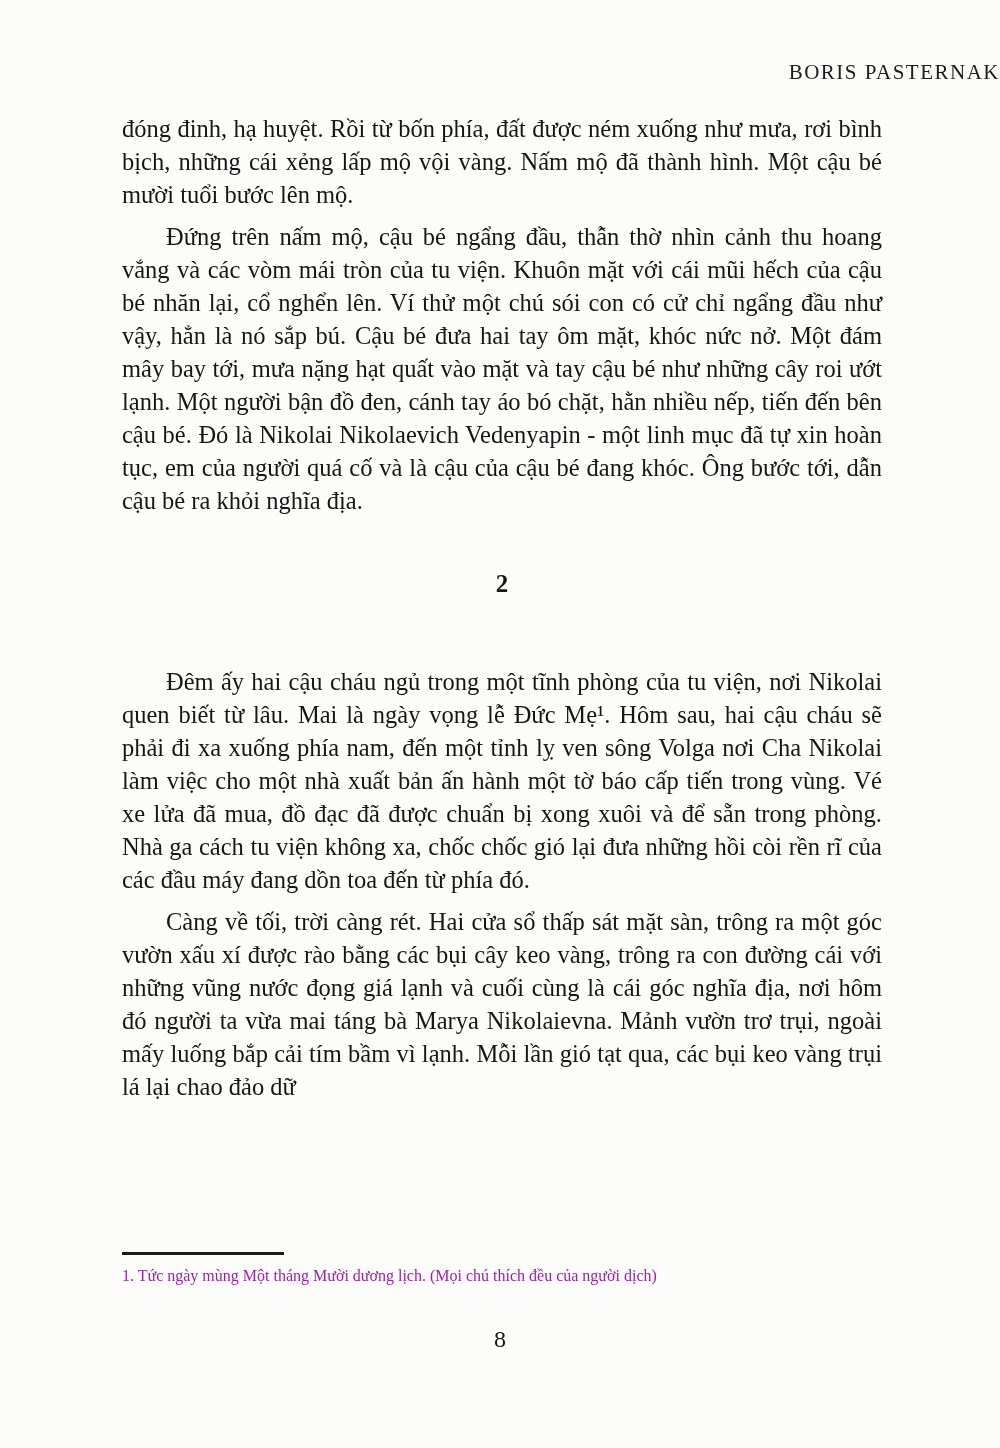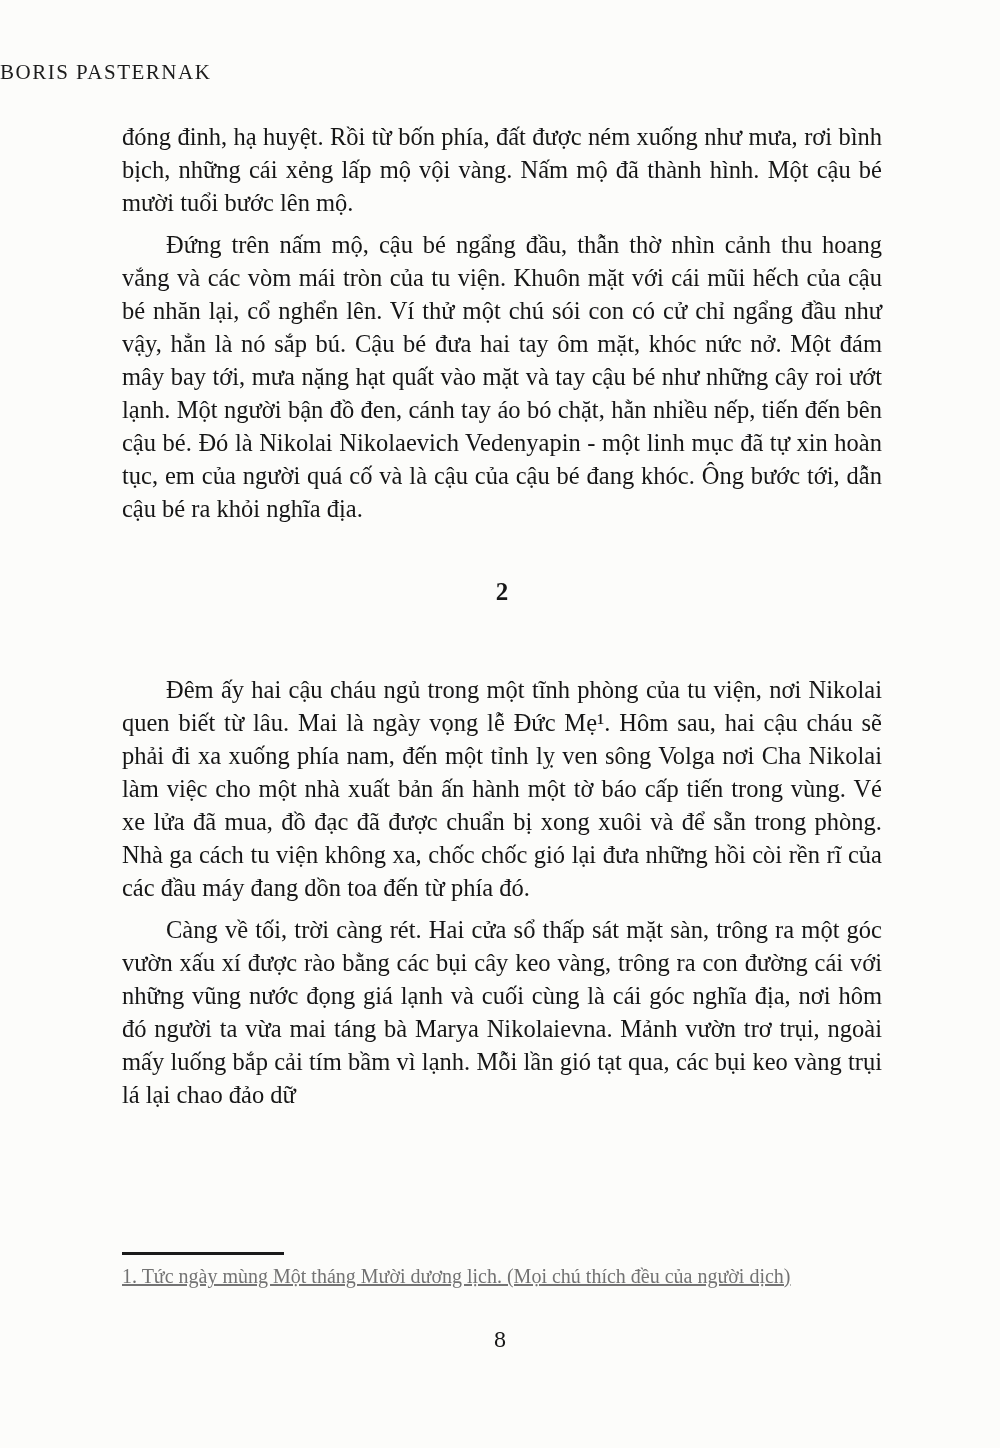--- a/index.html
+++ b/index.html
@@ -12,28 +12,28 @@
     width: 1000px;
     height: 1448px;
     background: #fcfcfa;
     color: #161616;
     font-family: "Liberation Serif", "DejaVu Serif", serif;
     overflow: hidden;
     box-sizing: border-box;
   }
   .running-header {
     padding-top: 58px;
-    text-align: left;
+    text-align: right;
     font-size: 21px;
     line-height: 28px;
     letter-spacing: 1.5px;
     color: #1c1c1c;
   }
   .text-block {
-    margin: 34px 118px 0 122px; 
+    margin: 26px 118px 0 122px; 
     font-size: 24.5px;
     line-height: 33px;
     text-align: justify;
   }
   .para {
     margin: 0 0 9px 0;
     text-indent: 44px;
   }
   .para.no-indent {
     text-indent: 0;
@@ -52,25 +52,24 @@
     top: 1252px;
     width: 762px;
   }
   .footnote-rule {
     width: 162px;
     height: 3px;
     background: #1a1a1a;
     margin-bottom: 7px;
   }
   .footnote-text {
-    font-size: 20px;
+    font-size: 16px;
     line-height: 28px;
     white-space: nowrap;
-    color: #737373;
-    text-decoration: underline;
+    color: #a21caf;
   }
   .page-number {
     position: absolute;
     left: 0;
     top: 1326px;
     width: 1000px;
     text-align: center;
     font-size: 24px;
     color: #161616;
   }

